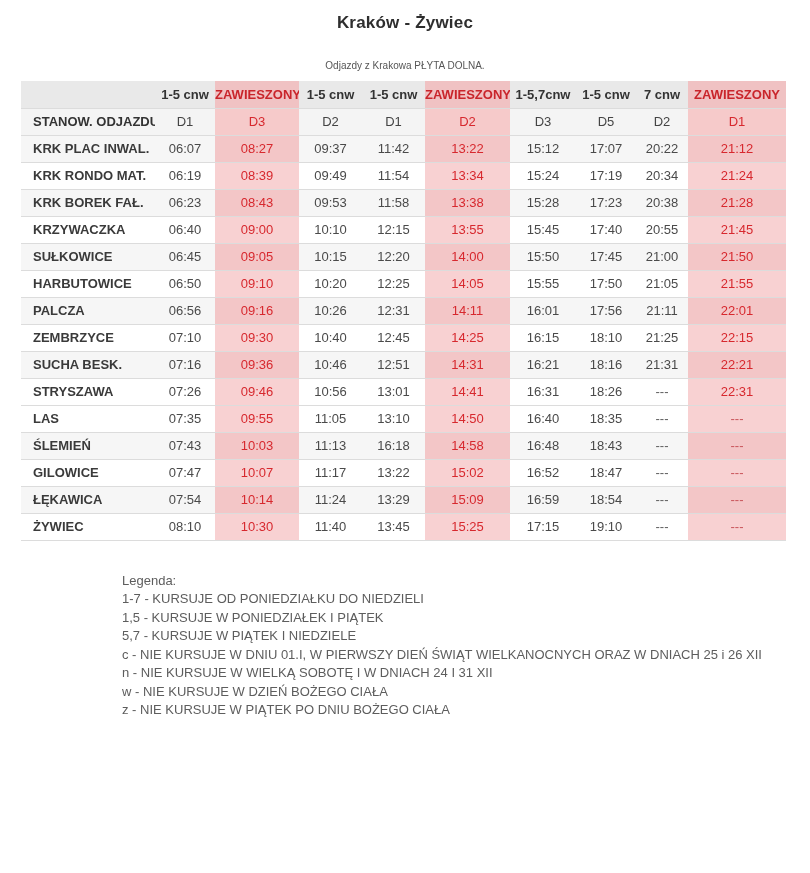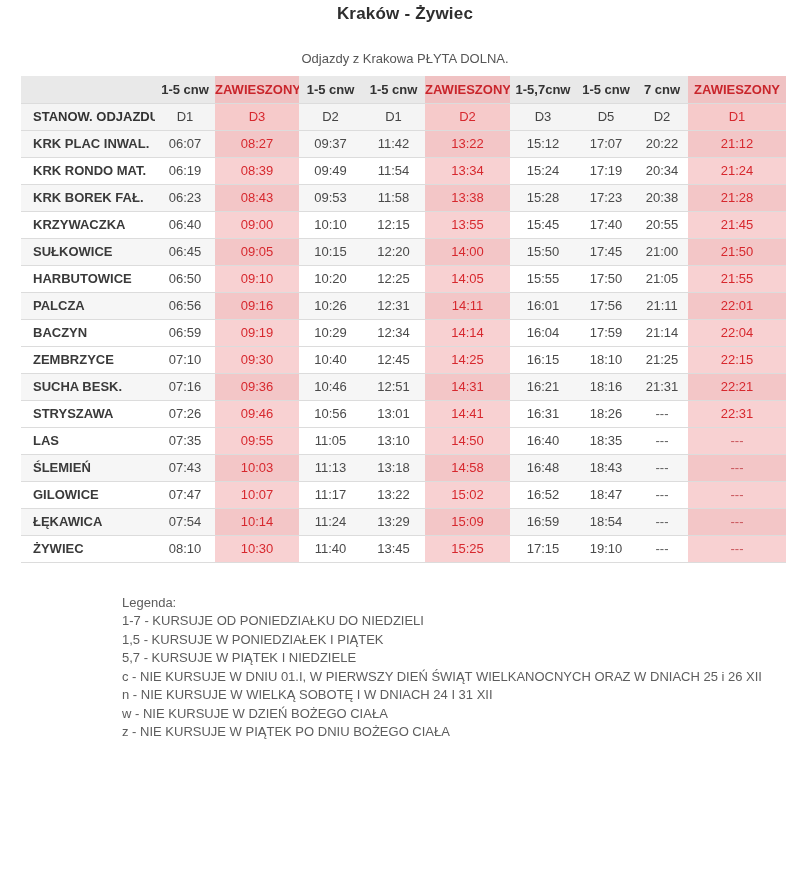--- a/index.html
+++ b/index.html
@@ -5,29 +5,29 @@
   * { box-sizing: border-box; }
   html, body { margin: 0; padding: 0; }
   body {
     width: 810px; height: 873px;
     background: #ffffff;
     font-family: "Liberation Sans", sans-serif;
     color: #333;
     overflow: hidden;
   }
   .page-title {
-    margin: 0; padding-top: 4px;
+    margin: 0; padding-top: 13px;
     text-align: center;
     font-size: 17px; font-weight: bold; color: #2e2e2e;
     letter-spacing: 0.2px;
   }
   .page-subtitle {
     margin-top: 27px;
     text-align: center;
-    font-size: 13px; color: #565656;
+    font-size: 10px; color: #565656;
   }
   table.tt {
     margin: 10px 0 0 21px;
     width: 765px;
     border-collapse: collapse;
     table-layout: fixed;
     font-size: 13px;
   }
   table.tt td {
     height: 27px;
@@ -182,32 +182,20 @@
           <td class="sus ">09:16</td>
           <td>10:26</td>
           <td>12:31</td>
           <td class="sus ">14:11</td>
           <td>16:01</td>
           <td>17:56</td>
           <td>21:11</td>
           <td class="sus ">22:01</td>
         </tr>
         <tr>
-          <td class="station">BACZYN</td>
-          <td>06:59</td>
-          <td class="sus ">09:19</td>
-          <td>10:29</td>
-          <td>12:34</td>
-          <td class="sus ">14:14</td>
-          <td>16:04</td>
-          <td>17:59</td>
-          <td>21:14</td>
-          <td class="sus ">22:04</td>
-        </tr>
-        <tr>
           <td class="station">ZEMBRZYCE</td>
           <td>07:10</td>
           <td class="sus ">09:30</td>
           <td>10:40</td>
           <td>12:45</td>
           <td class="sus ">14:25</td>
           <td>16:15</td>
           <td>18:10</td>
           <td>21:25</td>
           <td class="sus ">22:15</td>
@@ -246,21 +234,21 @@
           <td>16:40</td>
           <td>18:35</td>
           <td class="dash">---</td>
           <td class="sus dash">---</td>
         </tr>
         <tr class="alt">
           <td class="station">ŚLEMIEŃ</td>
           <td>07:43</td>
           <td class="sus ">10:03</td>
           <td>11:13</td>
-          <td>13:18</td>
+          <td>16:18</td>
           <td class="sus ">14:58</td>
           <td>16:48</td>
           <td>18:43</td>
           <td class="dash">---</td>
           <td class="sus dash">---</td>
         </tr>
         <tr>
           <td class="station">GILOWICE</td>
           <td>07:47</td>
           <td class="sus ">10:07</td>

